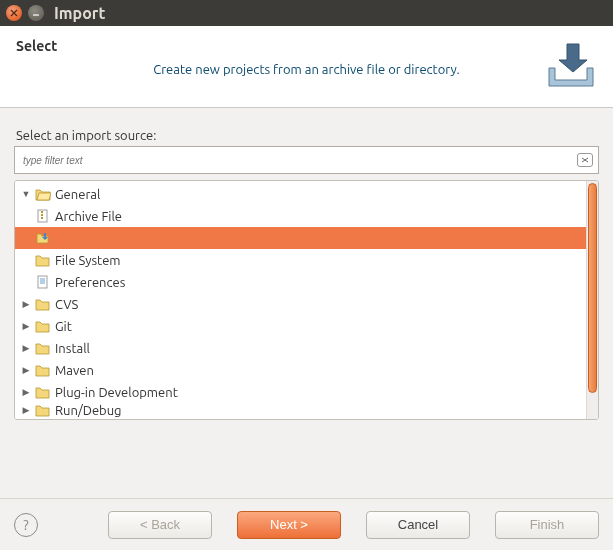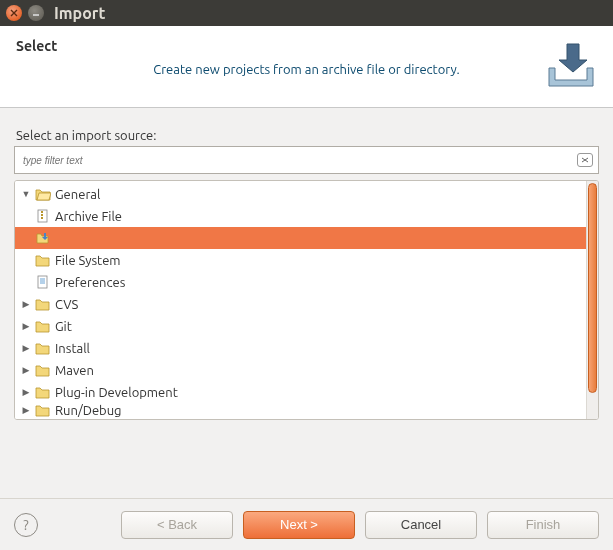--- a/index.html
+++ b/index.html
@@ -138,27 +138,28 @@
       width: 24px; height: 24px;
       border-radius: 50%;
       border: 1.5px solid #8e8b85;
       color: #8e8b85;
       display:flex; align-items:center; justify-content:center;
       font-size: 14px;
       background: transparent;
     }
     .spacer { flex: 1; }
     .btn {
-      width: 112px; height: 28px;
+      width: 104px; height: 28px;
       border: 1px solid #b9b5ad;
       border-radius: 4px;
       background: linear-gradient(to bottom, #fdfcfb, #eceae6);
       font-size: 13px;
       color: #444;
       cursor: pointer;
+      margin-left: 15px;
     }
     .btn.disabled { color: #a8a49c; }
     .btn.primary {
       background: linear-gradient(to bottom, #fba97f, #ee6f38);
       border: 1px solid #c75f21;
       color: #fff;
     }
   </style>
 </head>
 <body>

